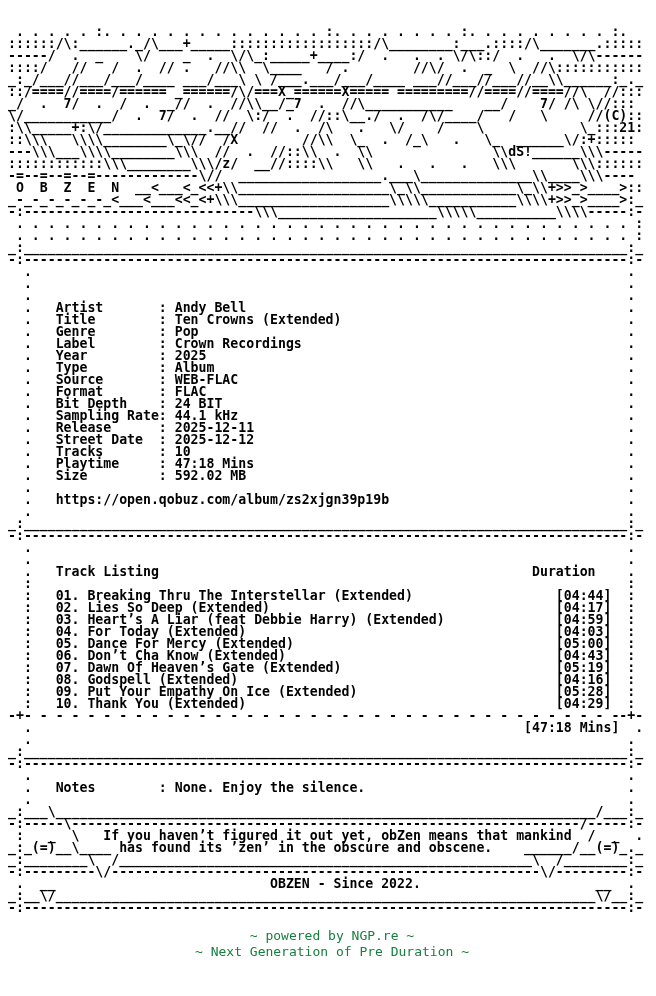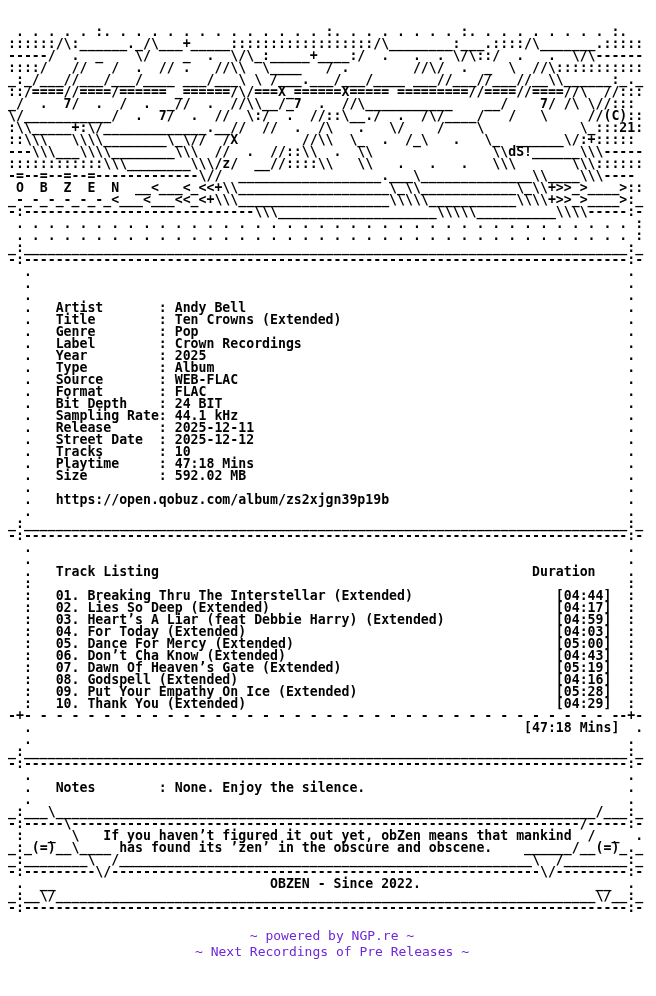--- a/index.html
+++ b/index.html
@@ -97,17 +97,17 @@
   <pre class="nfo">_:___\____________________________________________________________________/___:_
 -:-----\----------------------------------------------------------------/-----:-
  :   _  \   If you haven’t figured it out yet, obZen means that mankind  /  _  .
 _:_(=)__\____ has found its ’zen’ in the obscure and obscene.    ______/__(=)_._
 _:________\  /____________________________________________________\  /________:_
 -:---------\/------------------------------------------------------\/---------:-
  .  __                           OBZEN - Since 2022.                      __  . 
 _:__\/____________________________________________________________________\/__:_
 -:----------------------------------------------------------------------------:-</pre>
 
-  <div class="red-footer" id="redfoot" style="color: #6d28d9;">
+  <div class="red-footer" id="redfoot" style="color: #15803d;">
     <div>~ powered by NGP.re ~</div>
-    <div>~ Next Recordings of Pre Releases ~</div>
+    <div>~ Next Generation of Pre Duration ~</div>
   </div>
 </div>
 
 </body></html>

